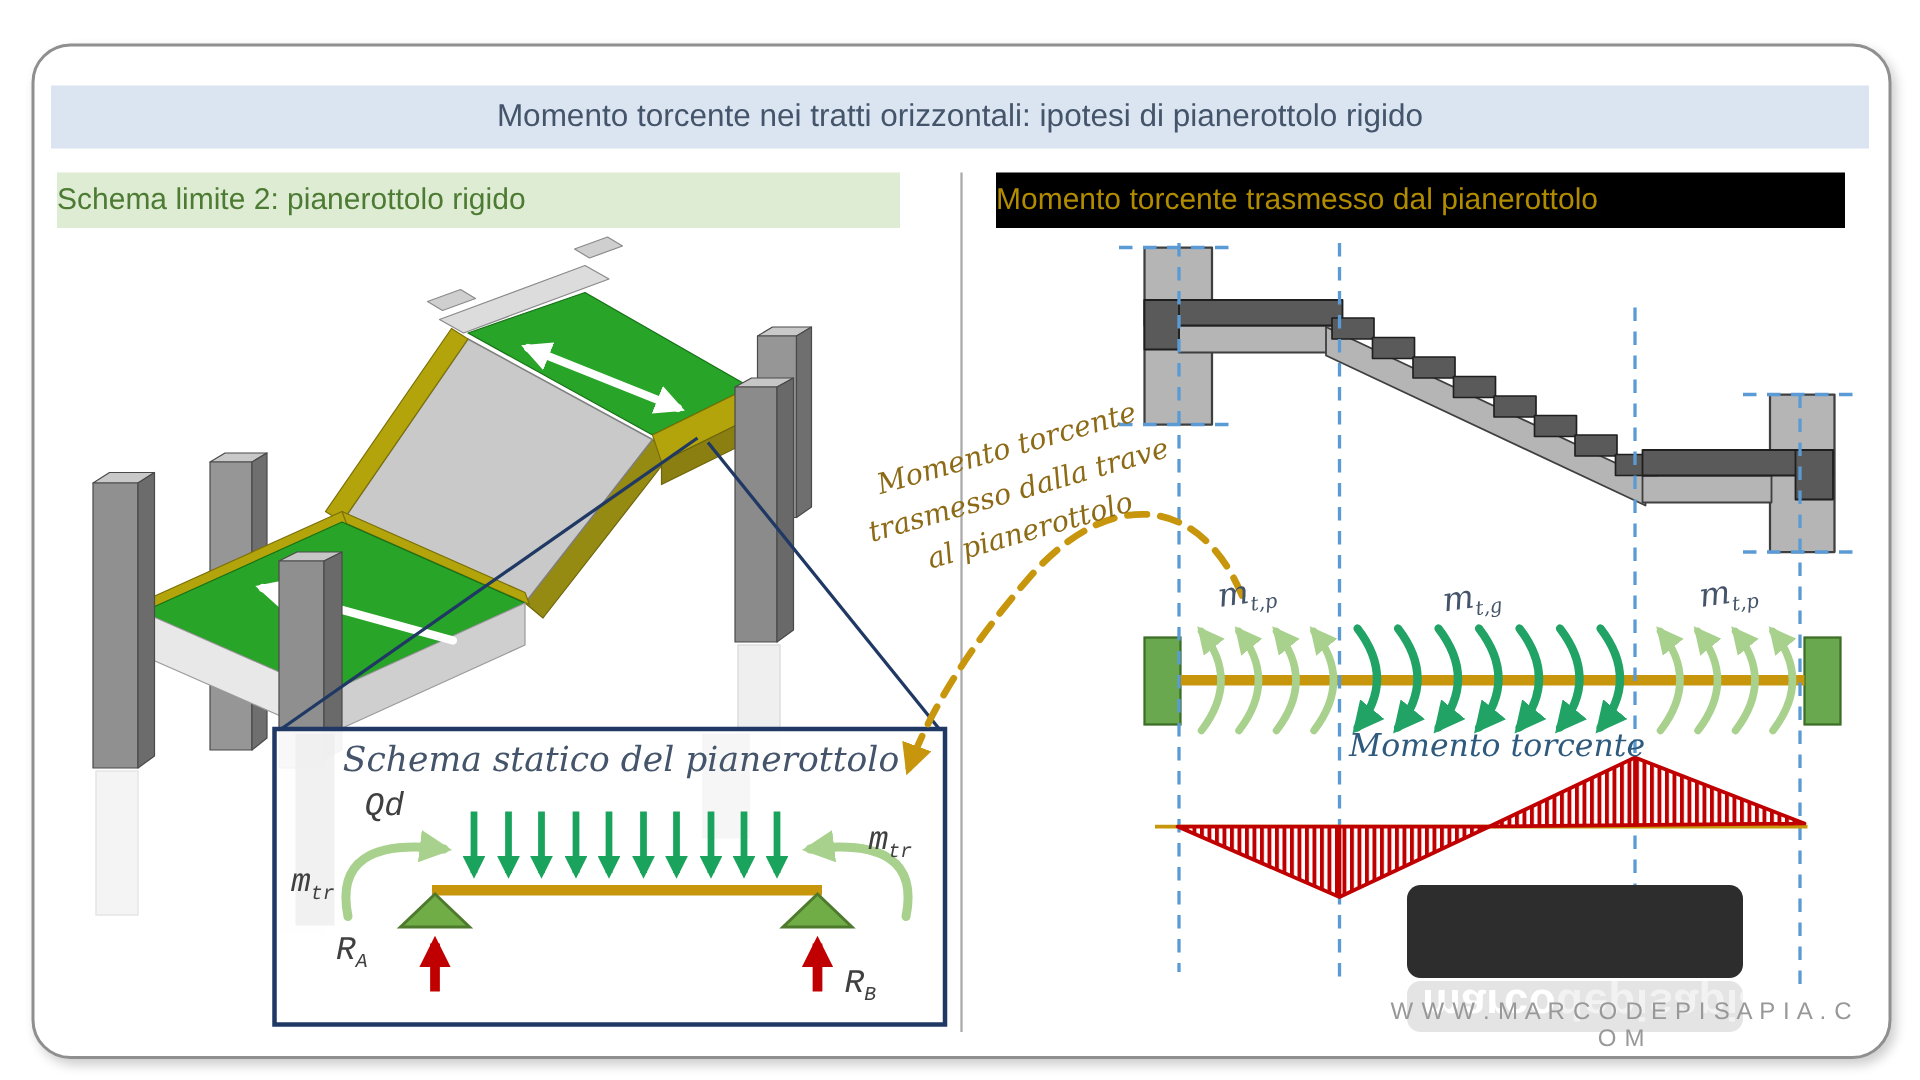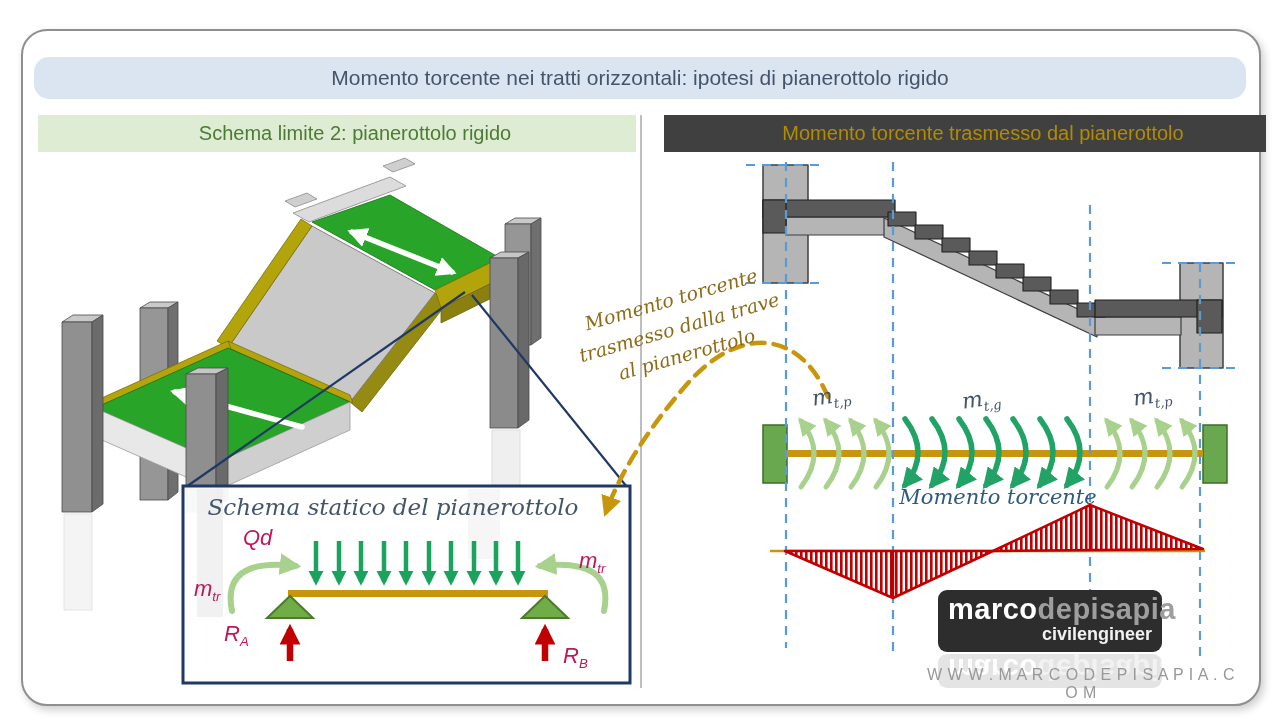--- a/index.html
+++ b/index.html
@@ -1,33 +1,33 @@
 <!DOCTYPE html>
 <html><head>
 <meta charset="utf-8">
 <style>
   html,body{margin:0;padding:0;width:1280px;height:720px;background:#ffffff;overflow:hidden;
             font-family:"Liberation Sans",sans-serif;}
   .slide{position:absolute;left:21px;top:29px;width:1236px;height:673px;background:#ffffff;
          border:2px solid #8f8f8f;border-radius:26px;box-shadow:3px 4px 8px rgba(0,0,0,0.20);}
   .titlebar{position:absolute;left:34px;top:57px;width:1212px;height:42px;background:#dbe5f1;
-            display:flex;align-items:center;justify-content:center;color:#44546a;font-size:21px;border-radius:15px;}
-  .hdr{position:absolute;top:115px;height:37px;display:flex;align-items:center;justify-content:center;
-       font-size:20px;padding-left:36px;}
+            display:flex;align-items:center;justify-content:center;color:#44546a;font-size:21px;}
+  .hdr{position:absolute;top:115px;height:37px;display:flex;align-items:center;
+       font-size:20px;}
   .hdr-green{left:38px;width:562px;background:#ddecd2;color:#4e7b33;}
-  .hdr-yellow{left:664px;width:566px;background:#404040;color:#b18b00;}
+  .hdr-yellow{left:664px;width:566px;background:#000000;color:#b18b00;}
   svg.layer{position:absolute;left:0;top:0;}
   .mlabel{position:absolute;font-family:"DejaVu Serif",serif;font-style:italic;font-size:22px;
           color:#44546a;transform:rotate(-8deg);}
   .mlabel sub,.rlabel sub{font-size:60%;}
-  .rlabel{position:absolute;font-family:Liberation Sans, sans-serif;font-style:italic;font-size:22px;color:#be185d;}
+  .rlabel{position:absolute;font-family:Liberation Mono, monospace;font-style:italic;font-size:22px;color:#404040;}
   .annotation{position:absolute;left:538px;top:284px;width:282px;text-align:center;
               font-family:"DejaVu Serif",serif;font-style:italic;font-size:19px;line-height:1.5;
               color:#8d6a16;transform:rotate(-16deg);}
-  .inset-title{position:absolute;left:192px;top:494px;width:402px;text-align:center;
+  .inset-title{position:absolute;left:213px;top:494px;width:402px;text-align:center;
                font-family:"DejaVu Serif",serif;font-style:italic;font-size:23px;color:#44546a;}
   .beam-caption{position:absolute;left:895px;top:485px;width:206px;text-align:center;
                 font-family:"DejaVu Serif",serif;font-style:italic;font-size:21px;color:#2e5a7e;}
   .logo-card{position:absolute;left:938px;top:590px;width:224px;height:62px;background:#2d2d2d;
              border-radius:9px;box-sizing:border-box;padding:5px 10px 0 10px;}
   .logo-line1{font-size:29px;font-weight:bold;letter-spacing:0.5px;text-align:center;line-height:1;}
   .logo-line1 .b1{color:#ffffff;}
   .logo-line1 .b2{color:#9e9e9e;}
   .logo-line2{font-size:18px;font-weight:bold;color:#f2f2f2;text-align:right;line-height:1.2;}
   .logo-reflection{top:654px;transform:scaleY(-1);opacity:0.12;height:34px;overflow:hidden;}
@@ -273,24 +273,20 @@
   <span>m</span><sub>tr</sub>
 </div>
 <div class="rlabel" style="left:224px;top:621px">
   <span>R</span><sub>A</sub>
 </div>
 <div class="rlabel" style="left:563px;top:643px">
   <span>R</span><sub>B</sub>
 </div>
 
 <div class="logo-card">
-  <div class="logo-line1">
-    <span class="b1">marco</span><span class="b2">depisapia</span>
-  </div>
-  <div class="logo-line2">civilengineer</div>
 </div>
 <div class="logo-card logo-reflection">
   <div class="logo-line1">
     <span class="b1">marco</span><span class="b2">depisapia</span>
   </div>
 
 </div>
 
 <div class="website">W W W . M A R C O D E P I S A P I A . C O M</div>
 

